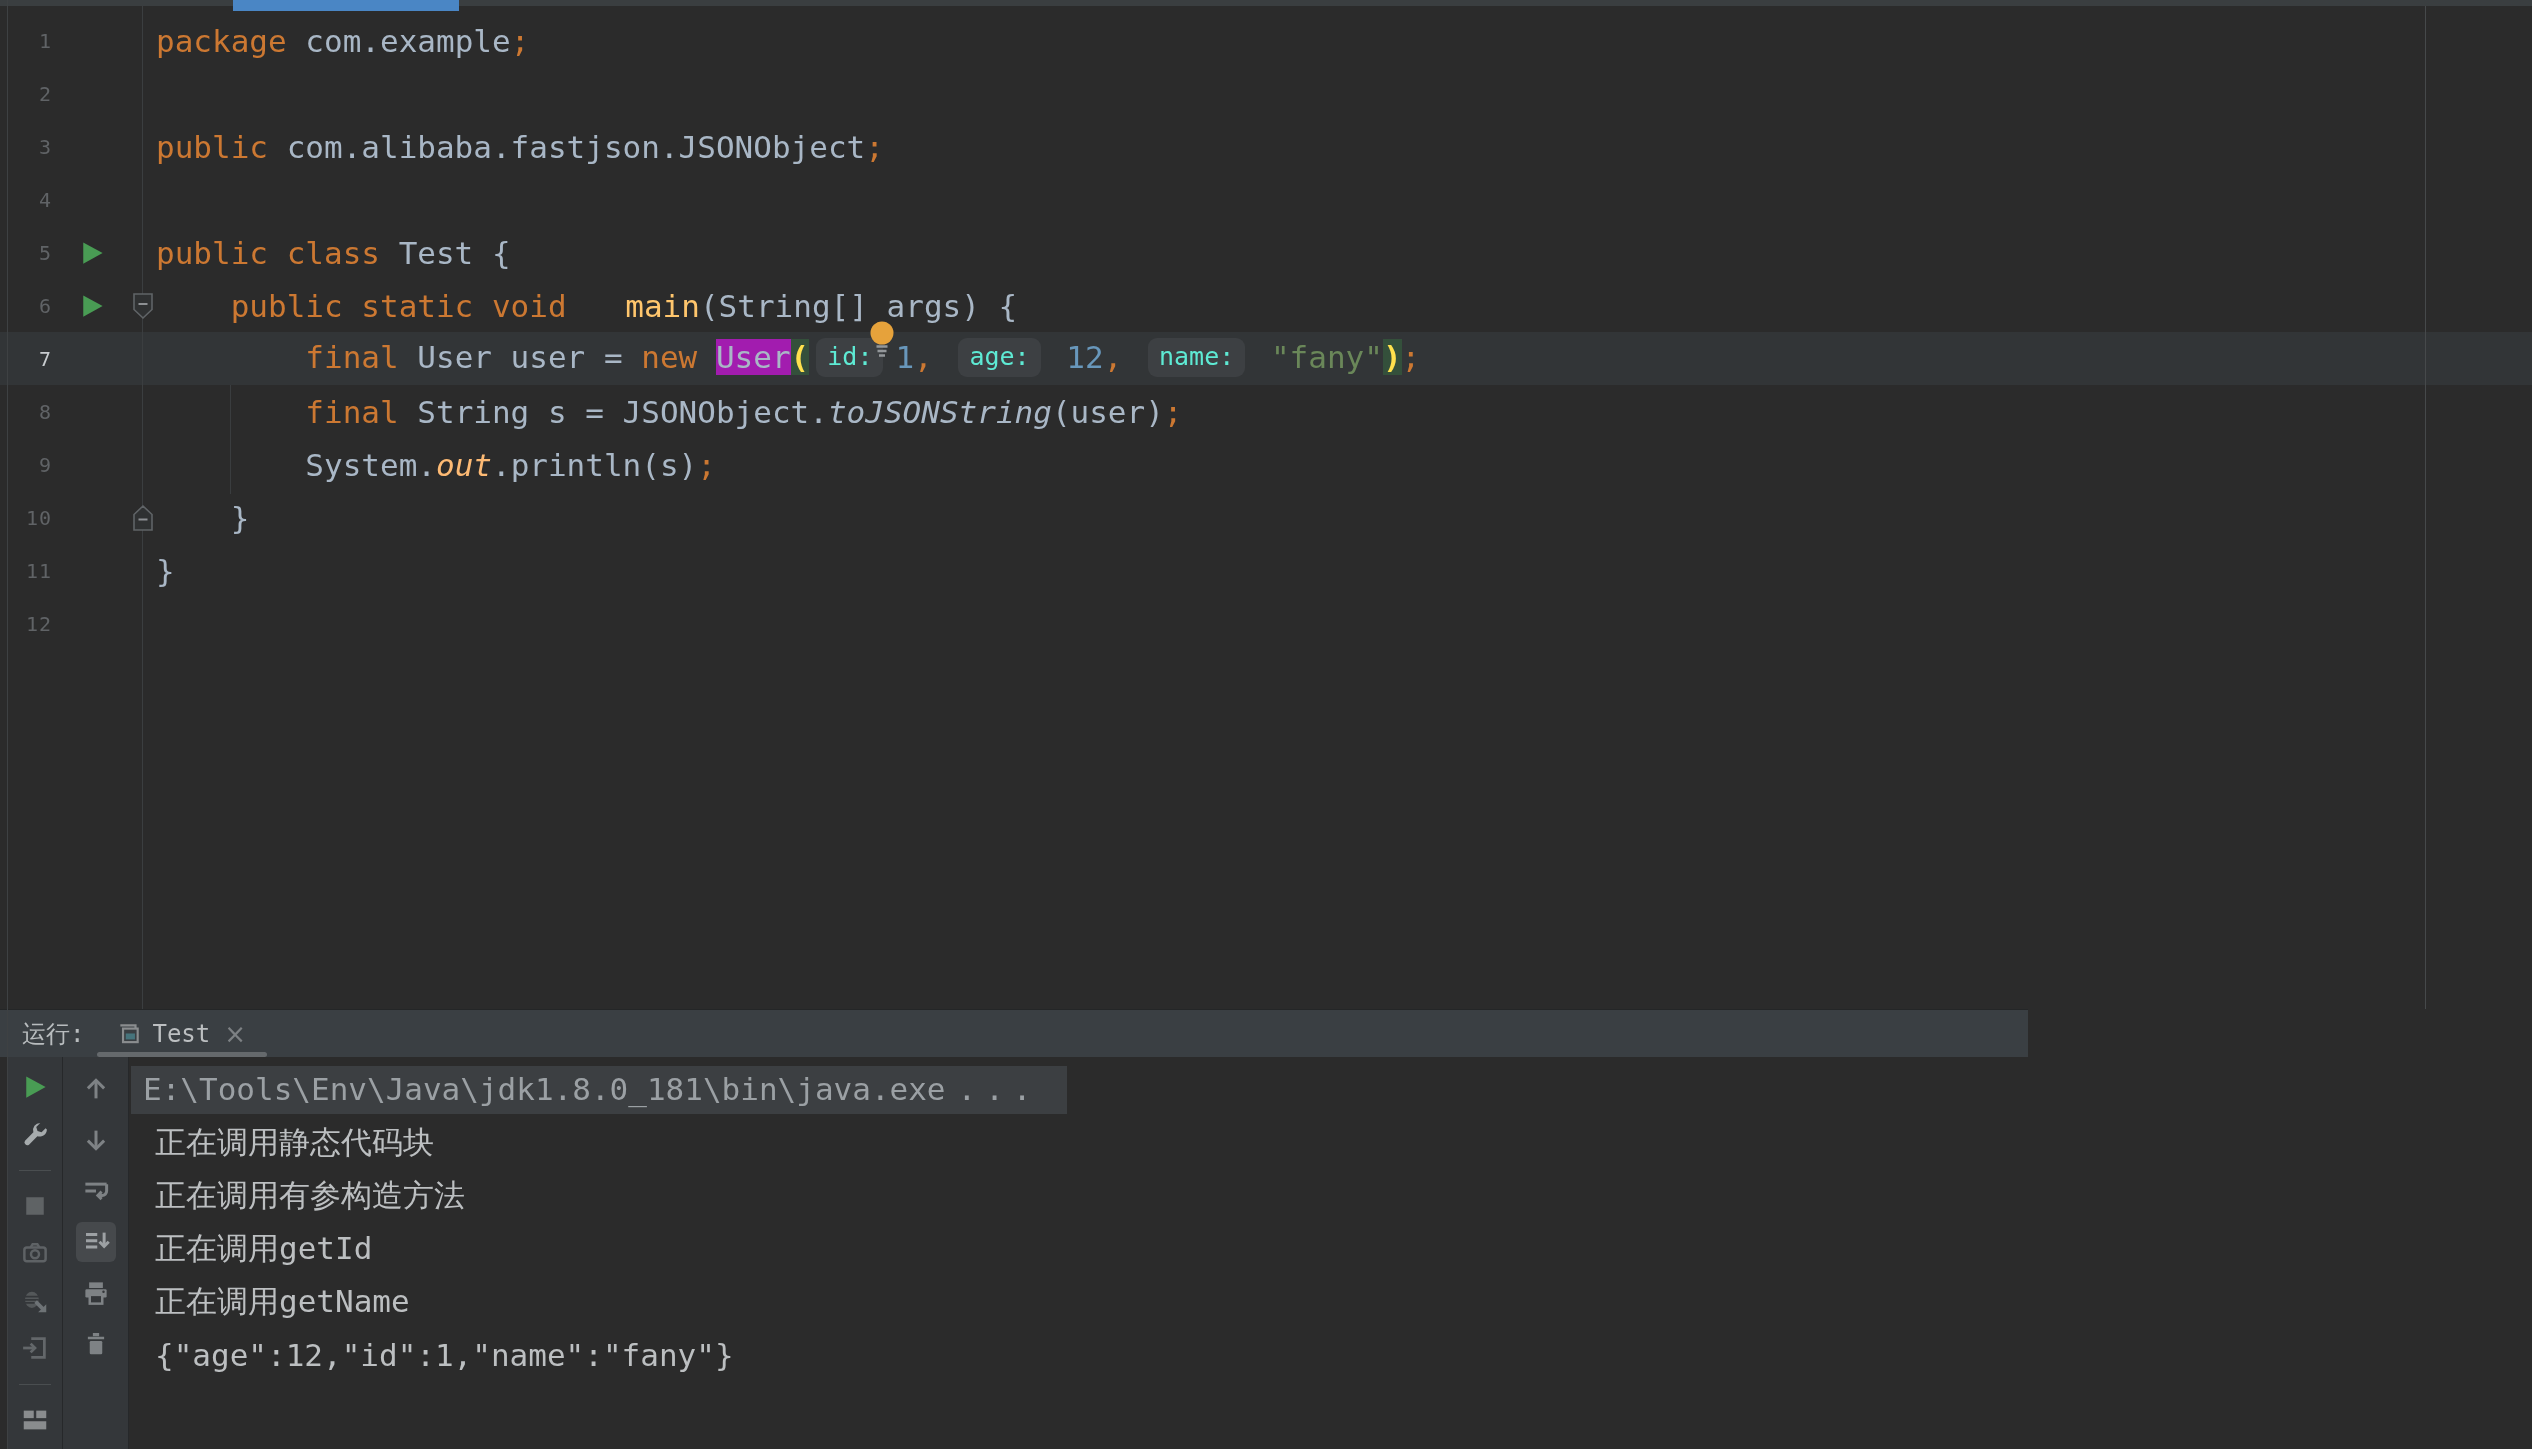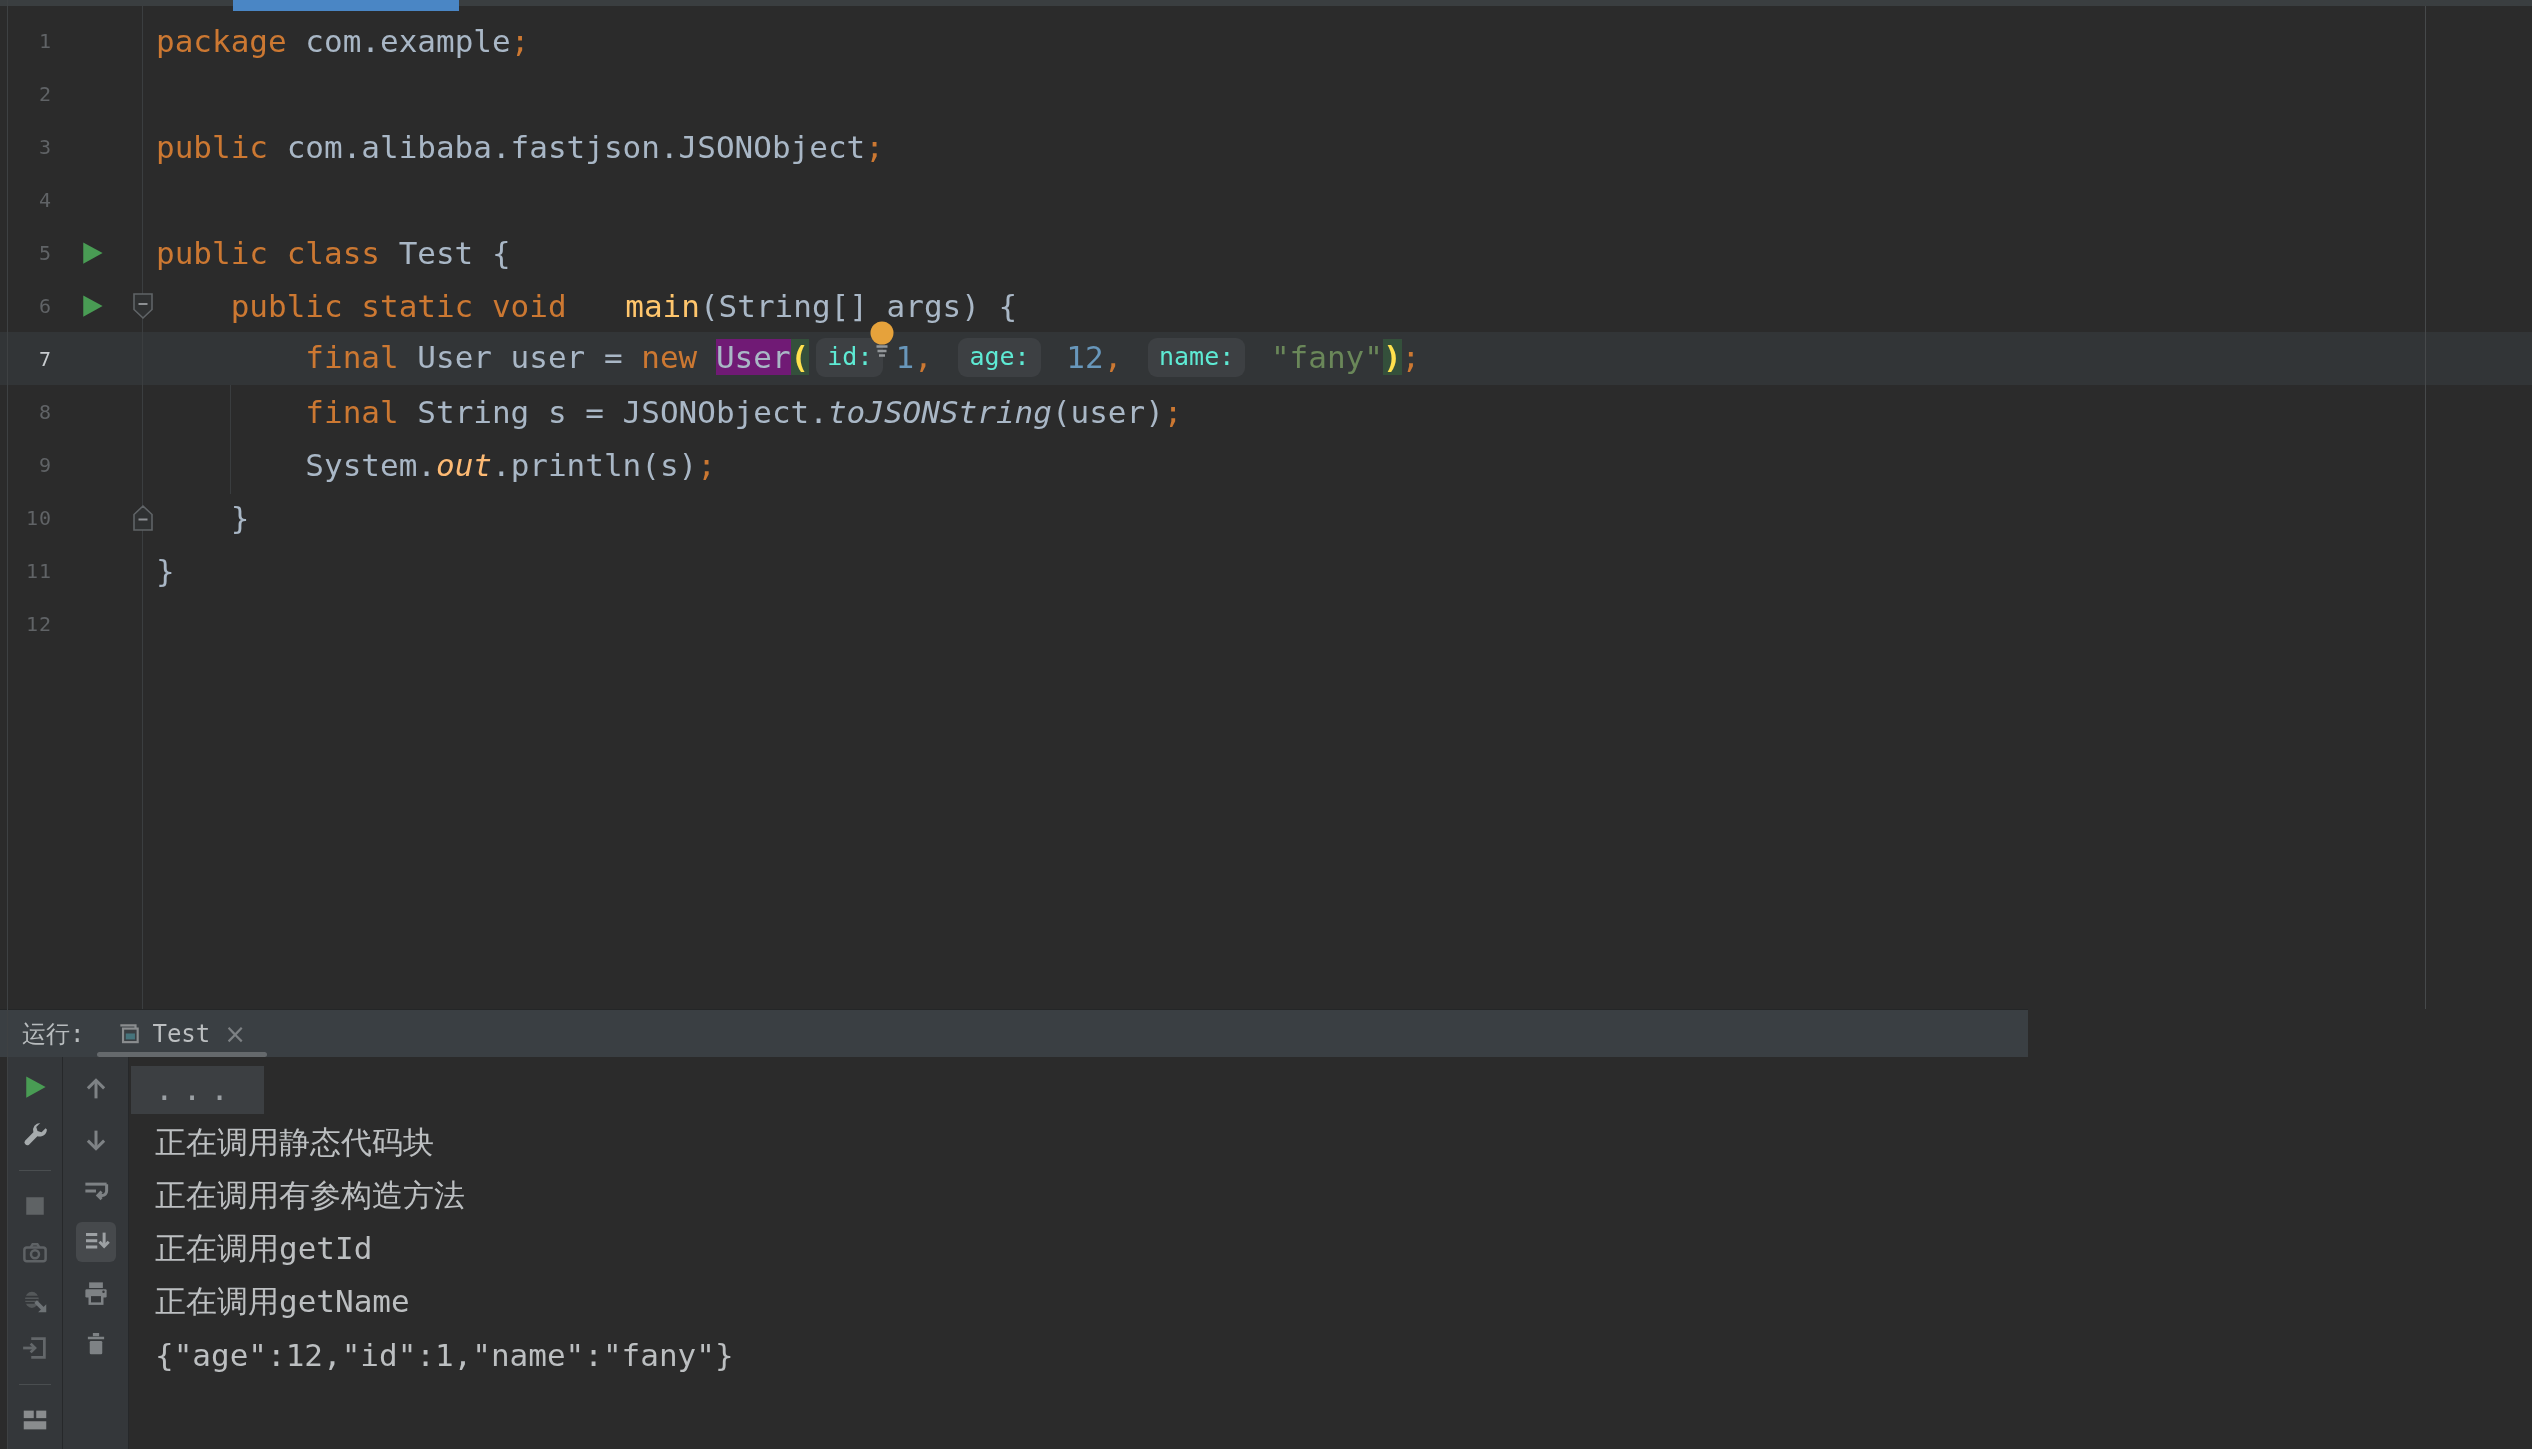--- a/index.html
+++ b/index.html
@@ -20,21 +20,21 @@
   .gslot { width:104px; flex:0 0 104px; position:relative; height:100%; }
   .g-run { position:absolute; left:25px; top:50%; transform:translateY(-50%); width:30px; height:30px; }
   .g-fold { position:absolute; left:80px; top:50%; transform:translateY(-50%); width:22px; height:27px; z-index:3; }
   .codetxt { font-size:31px; color:#a9b7c6; white-space:pre; }
   .tok-kw  { color:#cc7832; }
   .tok-num { color:#6897bb; }
   .tok-str { color:#6a8759; }
   .tok-fld { color:#fdba74; font-style:italic; }
   .tok-fn  { color:#ffc66d;margin-left:40px; }
   .tok-itm { font-style:italic; }
-  .tok-hl  { background:#701a75; }
+  .tok-hl  { background:#a21caf; }
   .tok-hlp { background:#34503b; color:#ffe14d; font-weight:bold; }
   .chip { display:inline-block; background:#3d4043; color:#5eead4; font-size:25px; line-height:1;
           padding:6px 11px 8px; border-radius:9px; margin:0 7px; vertical-align:middle; transform:translateY(-2px); }
   .bulb { display:inline-block; width:5px; height:10px; position:relative; vertical-align:baseline; }
   .bulb svg { position:absolute; left:-23px; top:-38px; z-index:4; }
 
   .gutter-sep   { position:absolute; left:142px; top:0; bottom:0; width:1px; background:#3b3e40; z-index:2; }
   .indent-guide { position:absolute; left:230px; top:331px; height:157px; width:1px; background:#3a3d3f; }
   .margin-guide { position:absolute; left:2425px; top:0; bottom:0; width:1px; background:#46494b; z-index:1; }
 
@@ -208,21 +208,21 @@
         </div>
         <div class="tbtn">
           <svg viewBox="0 0 24 24" width="30" height="30" fill="#7e8285">
             <rect x="9.5" y="3.2" width="5" height="2.6"></rect>
             <rect x="5.5" y="6.2" width="13" height="2"></rect>
             <rect x="7" y="9.6" width="10" height="10.6" rx="1"></rect>
           </svg>
         </div>
       </div>
     <div id="console">
-        <div class="cline cmd"><span class="cmd-band"><span class="ellipsis">...</span></span></div>
+        <div class="cline cmd"><span class="cmd-band"><span>E:\Tools\Env\Java\jdk1.8.0_181\bin\java.exe</span><span class="ellipsis">...</span></span></div>
         <div class="cline"><span>正在调用静态代码块</span></div>
         <div class="cline"><span>正在调用有参构造方法</span></div>
         <div class="cline"><span>正在调用getId</span></div>
         <div class="cline"><span>正在调用getName</span></div>
         <div class="cline"><span>{"age":12,"id":1,"name":"fany"}</span></div>
       </div>
   </div>
 </div>
 
 

